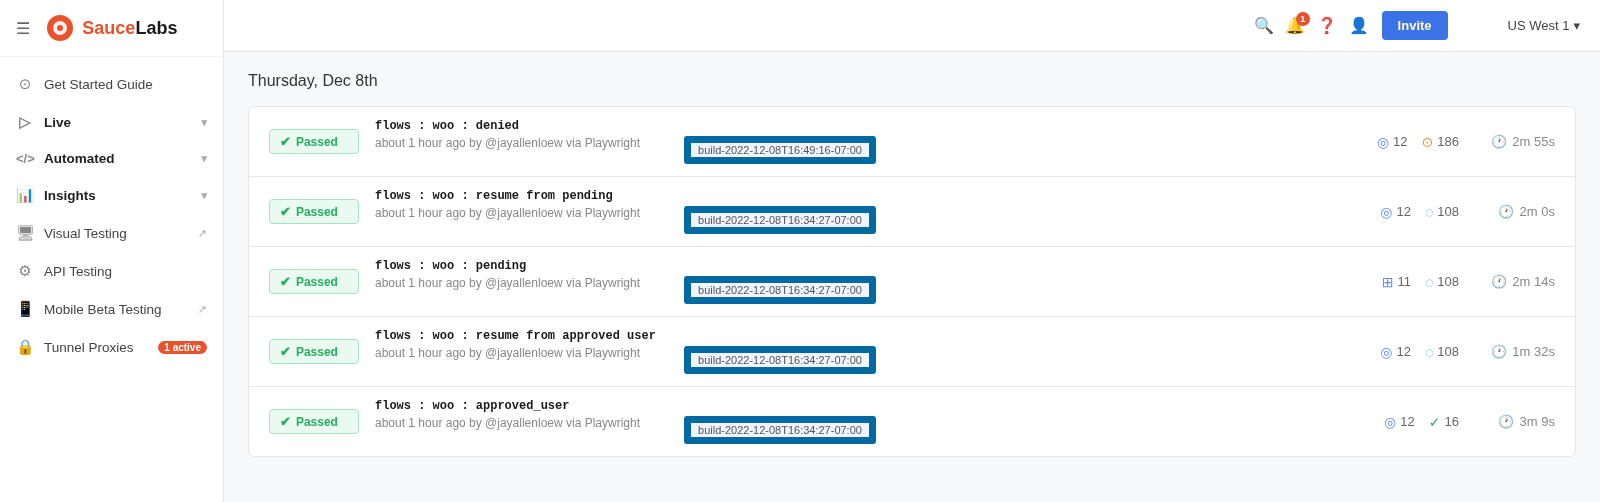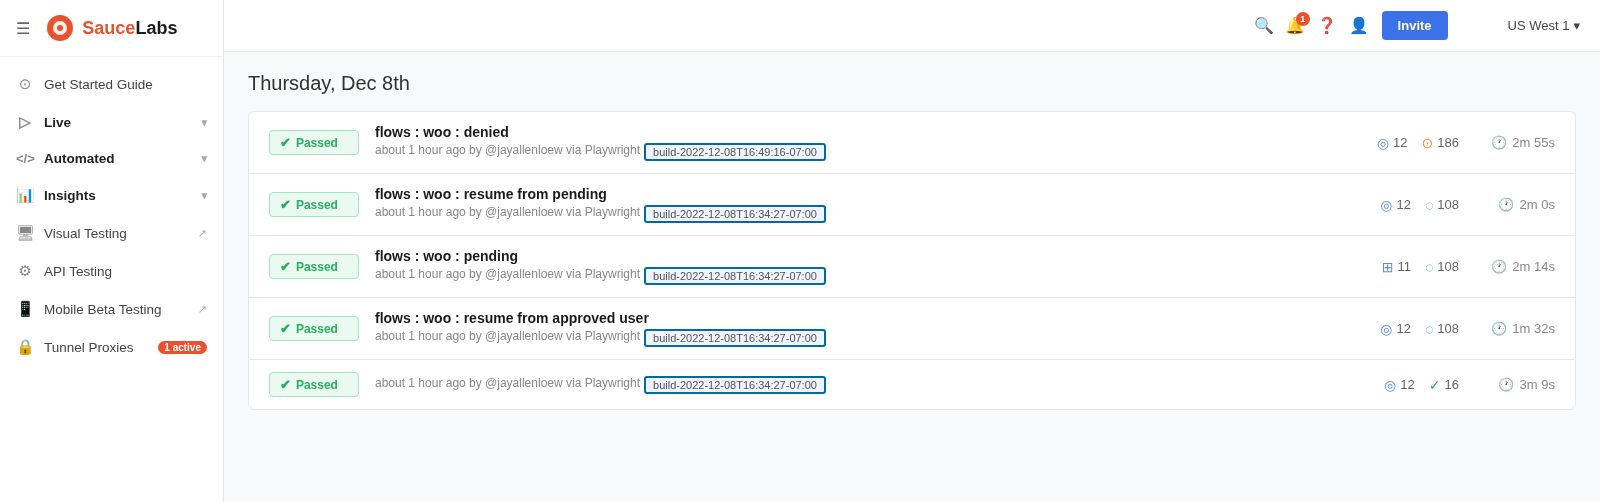--- a/index.html
+++ b/index.html
@@ -119,21 +119,21 @@
       position: absolute;
       left: 224px;
       top: 52px;
       right: 0;
       bottom: 0;
       background: #f8f9fa;
       overflow-y: auto;
       padding: 20px 24px;
     }
     .page-date {
-      font-size: 20px;
+      font-size: 16px;
       font-weight: 300;
       color: #333;
       margin-bottom: 16px;
     }
 
     
     .test-list { display: flex; flex-direction: column; gap: 0; }
     .test-row {
       background: #fff;
       border: 1px solid #e8e8e8;
@@ -158,41 +158,43 @@
       padding: 4px 10px;
       font-size: 12px;
       font-weight: 600;
       min-width: 90px;
       white-space: nowrap;
     }
     .passed-check { font-size: 13px; color: #27ae60; }
 
     .test-info { flex: 1; min-width: 0; }
     .test-name {
-      font-size: 14px;
+      font-size: 12px;
       font-weight: 600;
       color: #1a1a1a;
       margin-bottom: 3px;
+      font-family: Liberation Mono, monospace;
     }
     .test-meta {
       font-size: 12px;
       color: #888;
       display: flex;
       align-items: flex-start;
       gap: 4px;
       flex-wrap: wrap;
     }
     .build-tag {
       background: #f0f4ff;
       color: #555;
-      border: 2px solid #0369a1;
+      border: 7px solid #0369a1;
       border-radius: 3px;
       padding: 1px 7px;
       font-size: 11px;
       font-weight: 500;
+      margin-left: 40px;
     }
 
     .test-stats {
       display: flex;
       align-items: center;
       gap: 14px;
       color: #666;
       font-size: 13px;
     }
     .stat-item { display: flex; align-items: center; gap: 4px; }
@@ -394,20 +396,21 @@
       <span class="clock-icon">🕐</span>
       <span>1m 32s</span>
     </div>
   </div>
       <div class="test-row">
     <div class="passed-badge">
       <span class="passed-check">✔</span>
       <span>Passed</span>
     </div>
     <div class="test-info">
+      <div class="test-name">flows : woo : approved_user</div>
       <div class="test-meta">
         <span>about 1 hour ago by @jayallenloew via Playwright</span>
         <span class="build-tag">build-2022-12-08T16:34:27-07:00</span>
       </div>
     </div>
     <div class="test-stats">
       <div class="stat-item">
         <span class="stat-icon blue">◎</span>
         <span>12</span>
       </div>

